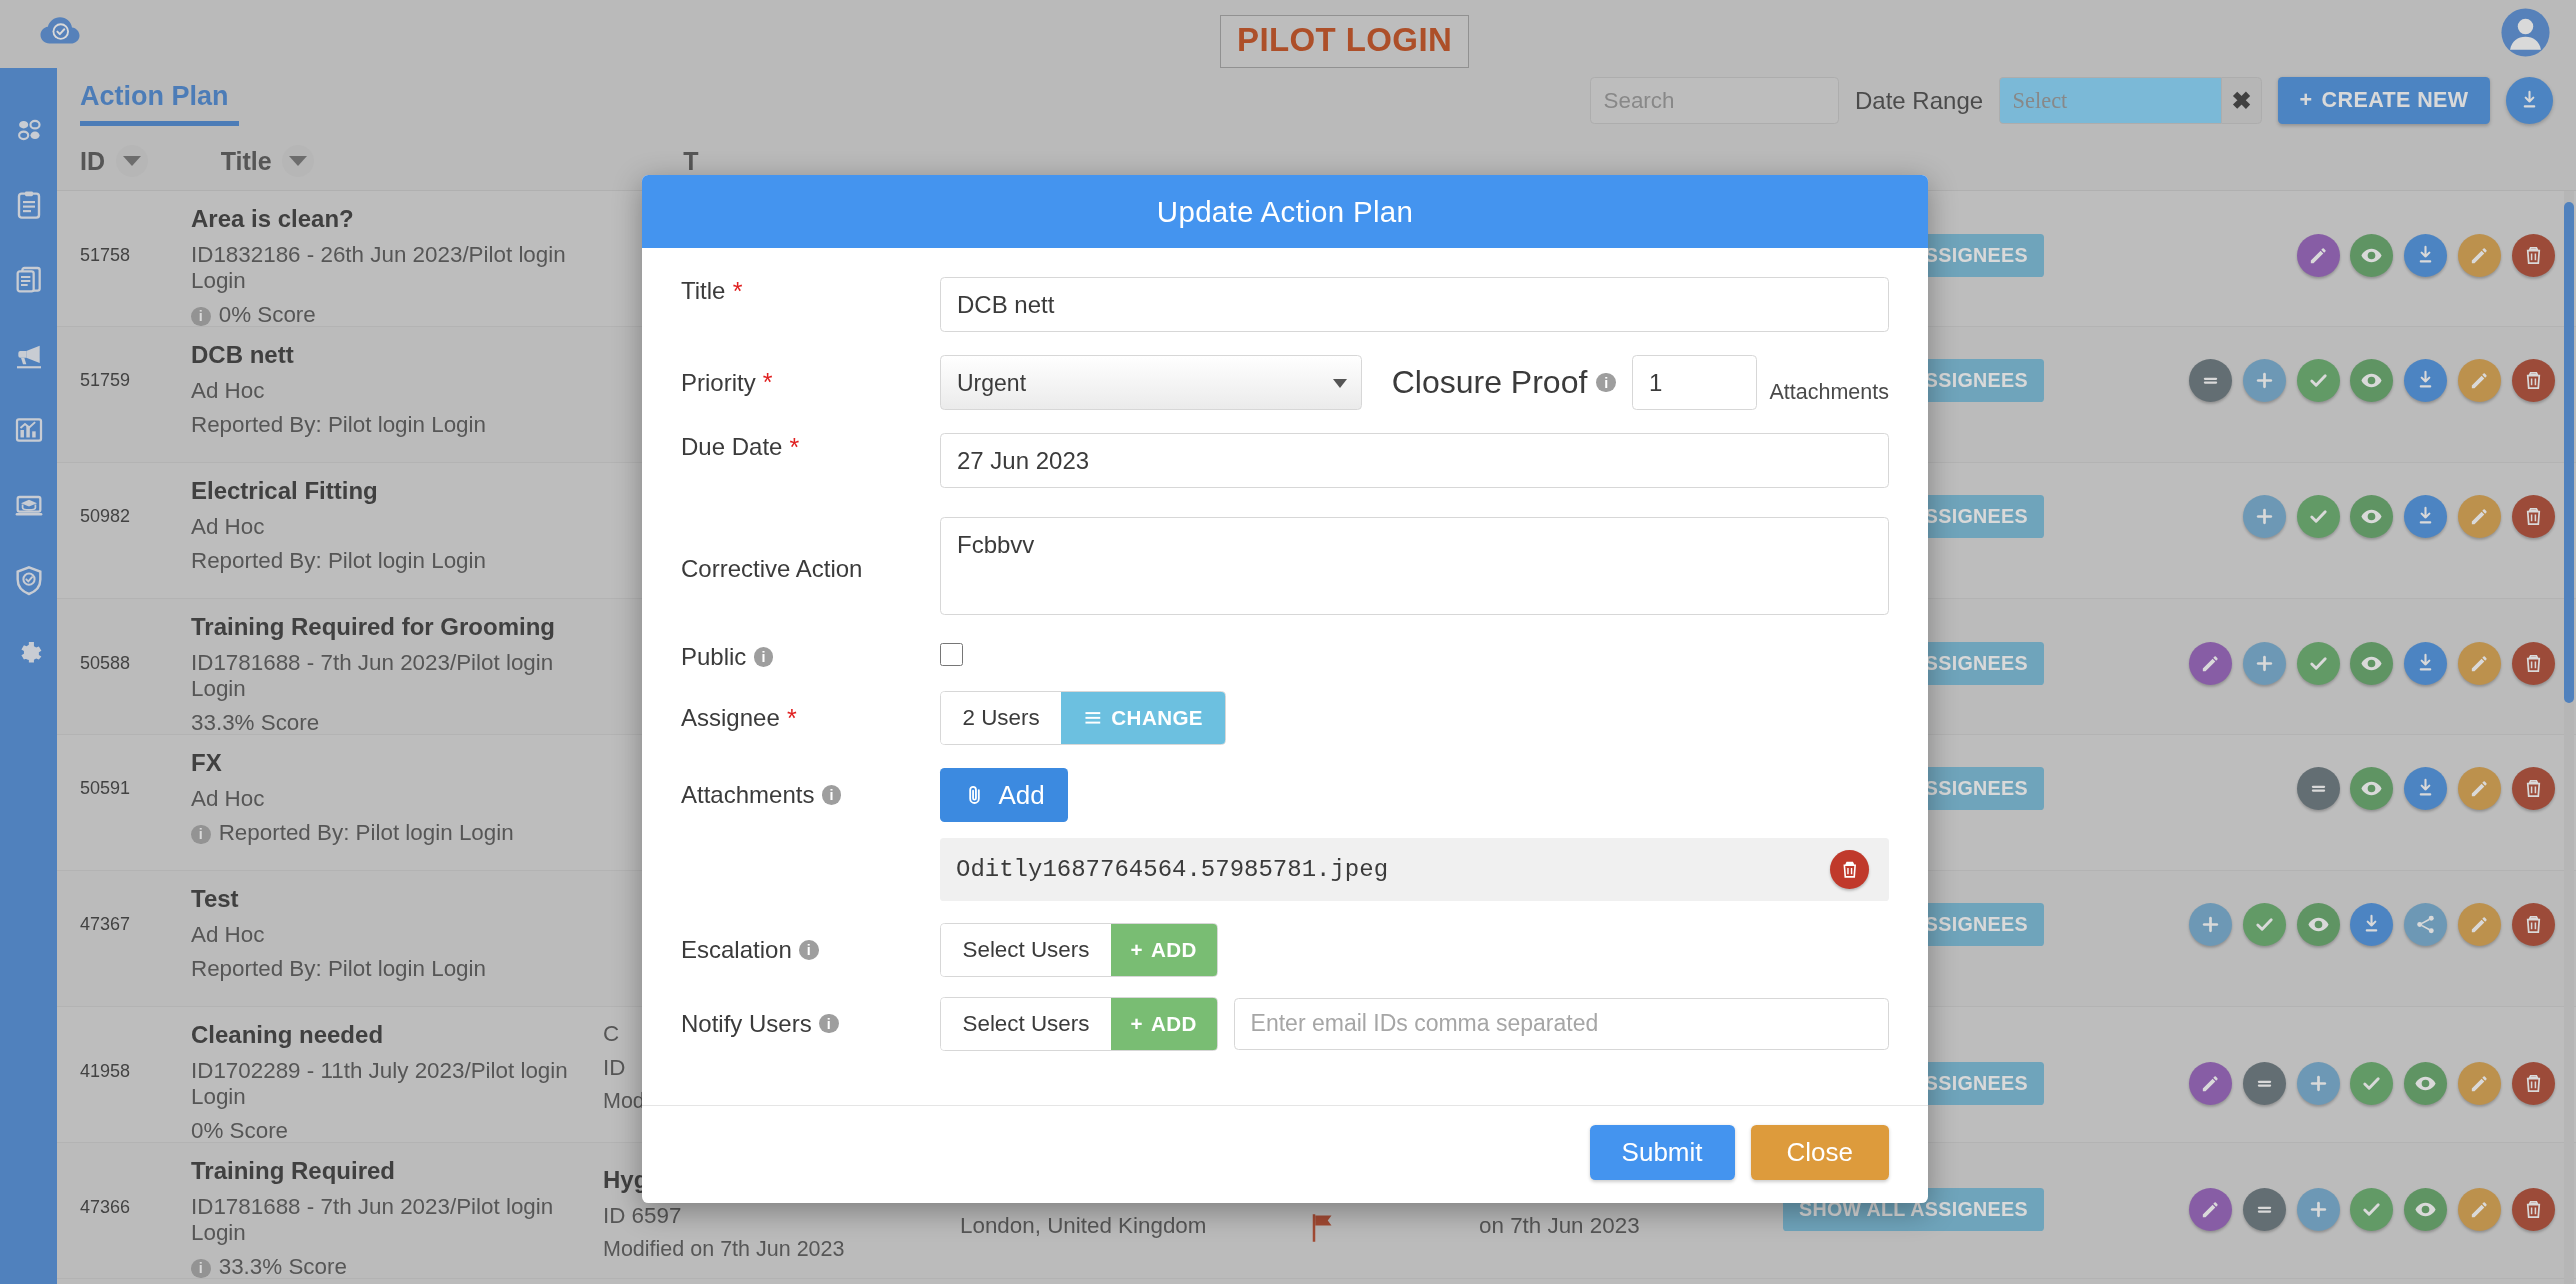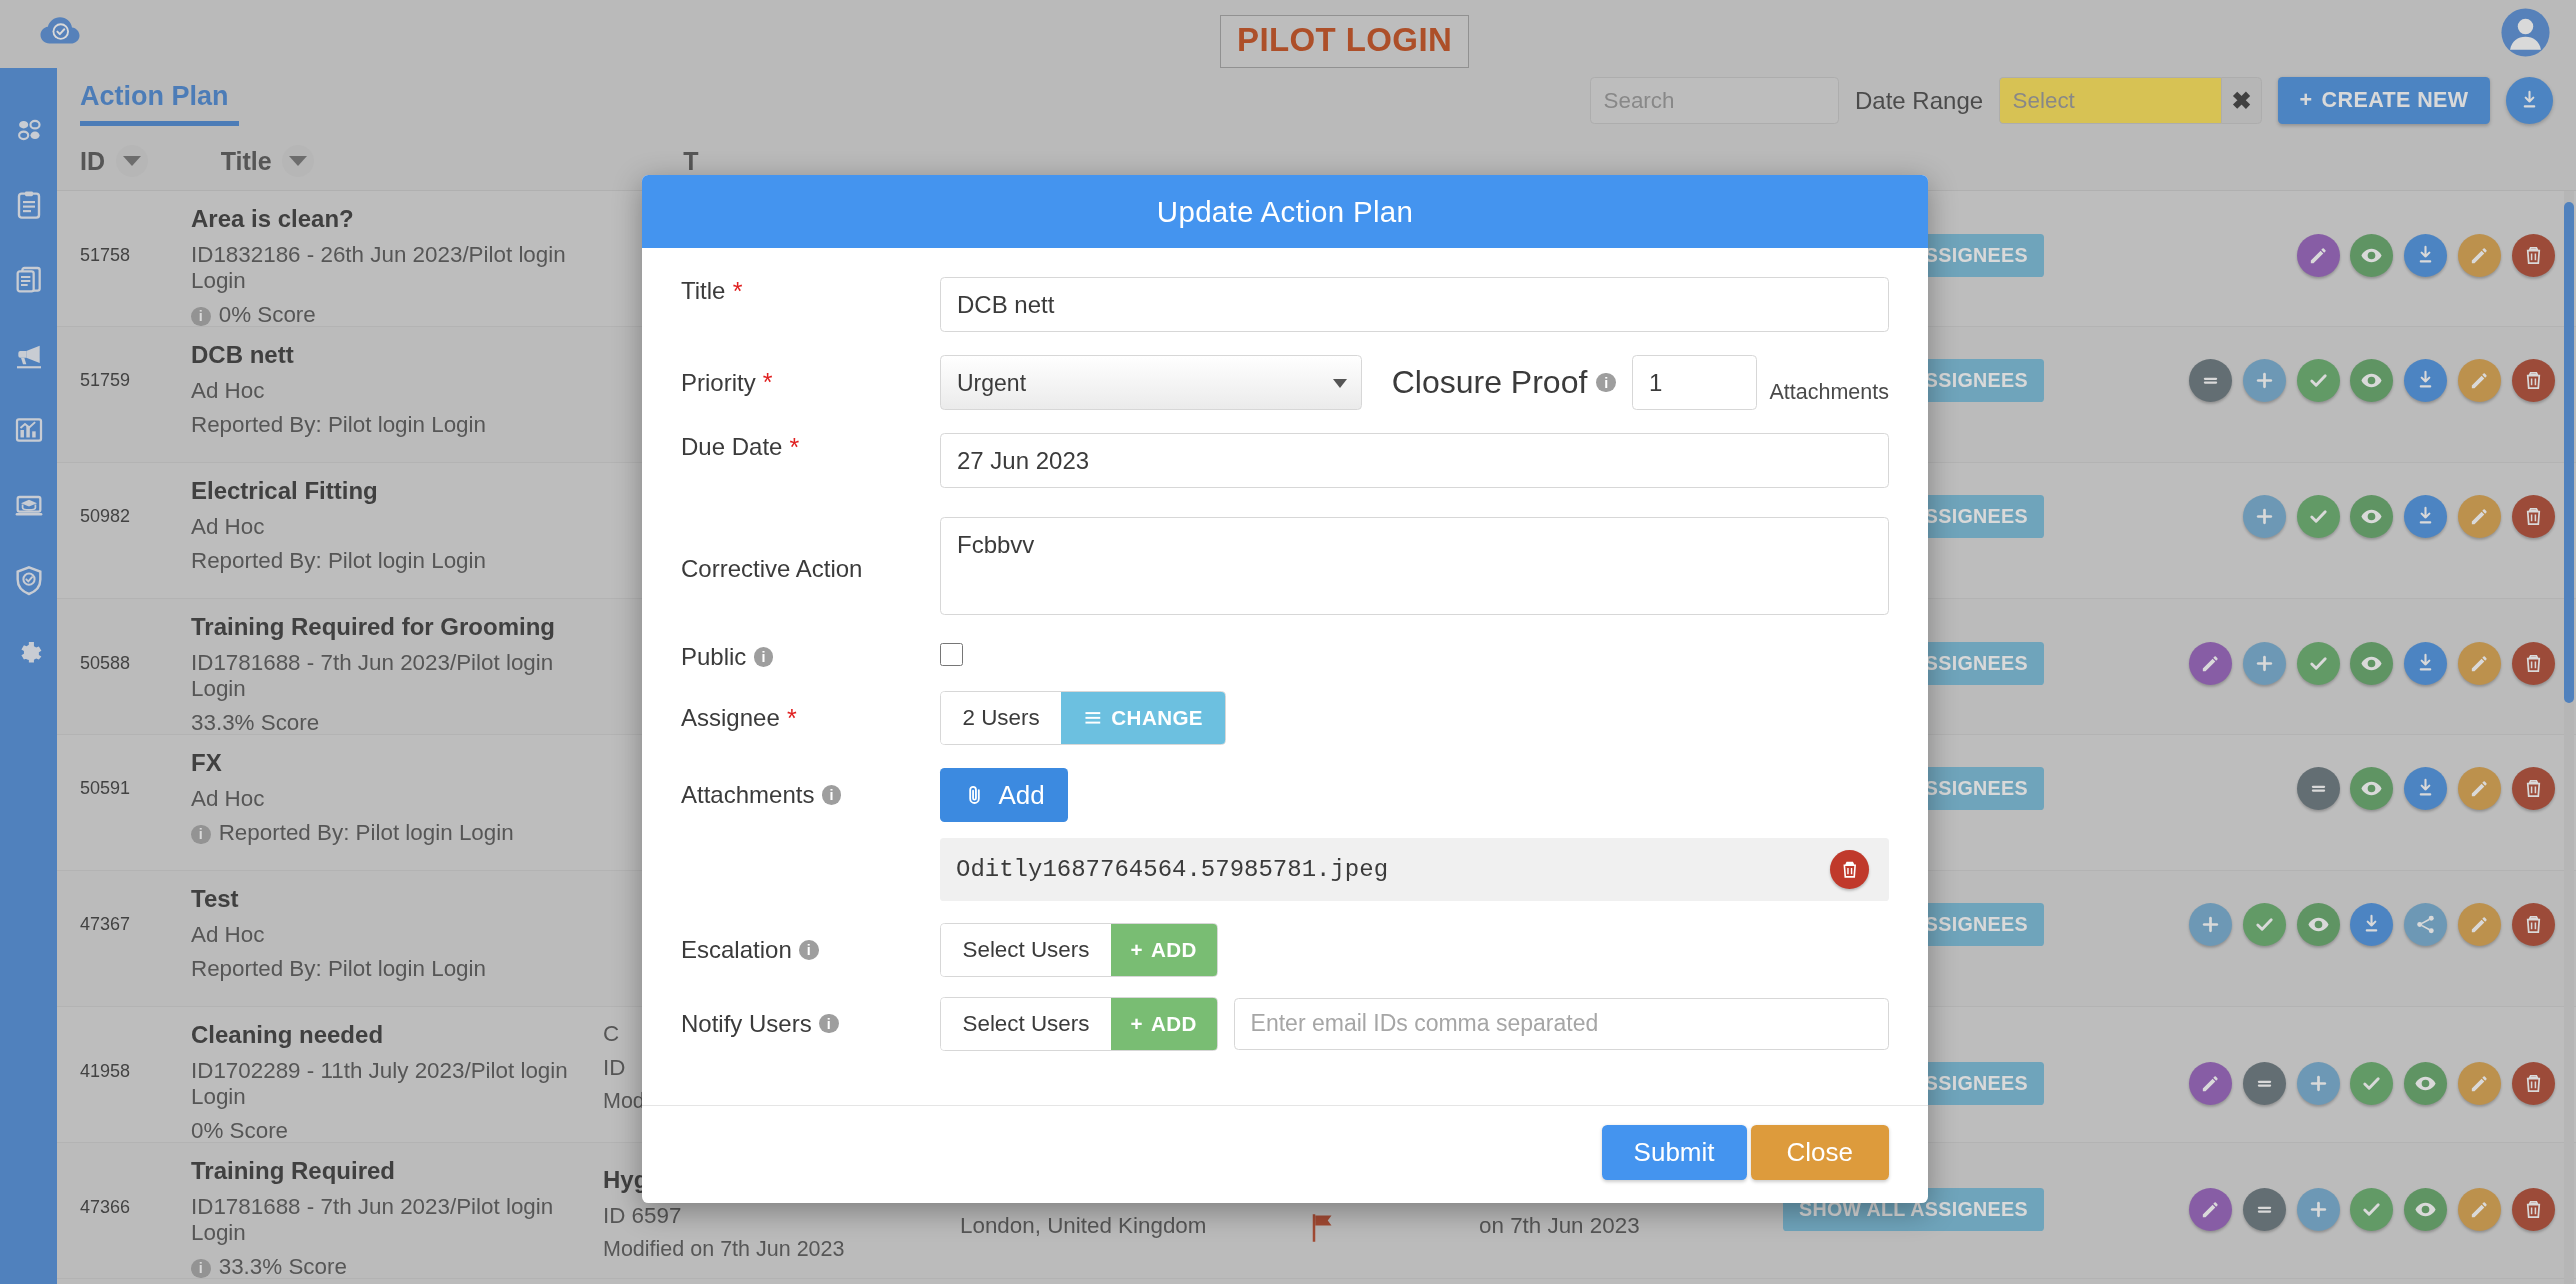--- a/index.html
+++ b/index.html
@@ -52,22 +52,22 @@
   .search-input{
     width:249px; height:47px; border:0.9px solid #c2c2c2; border-radius:4.5px;
     background:#d9d9d9; padding:0 12.5px; font-size:22.4px; color:#555;
     font-family:"Liberation Sans", sans-serif;
   }
   .search-input::placeholder{ color:#8f8f8f; }
   .dr-label{ font-size:24px; color:#3b3b3b; }
   .daterange{ display:flex; align-items:stretch; }
   .dr-input{
     width:222px; height:47px; border:0.9px solid #c2c2c2; border-right:none;
-    border-radius:4.5px 0 0 4.5px; background:#fde047; padding:0 12.5px;
-    font-size:22.4px; color:#555; font-family:Liberation Sans, sans-serif;
+    border-radius:4.5px 0 0 4.5px; background:#7dd3fc; padding:0 12.5px;
+    font-size:22.4px; color:#555; font-family:Liberation Serif, serif;
   }
   .dr-input::placeholder{ color:#8f8f8f; }
   .dr-clear{
     width:41px; height:47px; border:0.9px solid #c2c2c2; border-radius:0 4.5px 4.5px 0;
     background:#cfcfcf; color:#2b2b2b; font-weight:bold; font-size:24px;
     display:flex; align-items:center; justify-content:center; cursor:pointer;
   }
   .btn-create{
     height:47px; background:#3c8ae0; color:#fff; border:none; border-radius:4.5px;
     padding:0 21.5px; font-size:21.5px; font-weight:bold; letter-spacing:0.4px;
@@ -229,21 +229,21 @@
   }
   .att-del svg{ width:21.5px;height:21.5px;fill:#fff;}
   .email-inp{
     flex:1; height:52px; border:0.9px solid #d7d7d7; border-radius:4.5px;
     margin-left:16px; padding:0 16px; font-size:23px; color:#3b3b3b;
     font-family:"Liberation Sans", sans-serif;
   }
   .email-inp::placeholder{ color:#a6a6a6; }
   .modal-foot{
     border-top:0.9px solid #e5e5e5; padding:19.7px 39px 23px 39px;
-    display:flex; justify-content:flex-end; gap:4px;
+    display:flex; justify-content:flex-end; gap:16px;
   }
   .btn-submit{
     background:#4494ef; color:#fff; border:none; border-radius:5.4px;
     padding:0 32px; height:55px; font-size:26px; cursor:pointer;
     font-family:"Liberation Sans", sans-serif; box-shadow:0 1.8px 3.6px rgba(0,0,0,.2);
   }
   .btn-close{
     background:#dd9b3c; color:#fff; border:none; border-radius:5.4px;
     padding:0 36px; height:55px; font-size:26px; cursor:pointer;
     font-family:"Liberation Sans", sans-serif; box-shadow:0 1.8px 3.6px rgba(0,0,0,.2);

